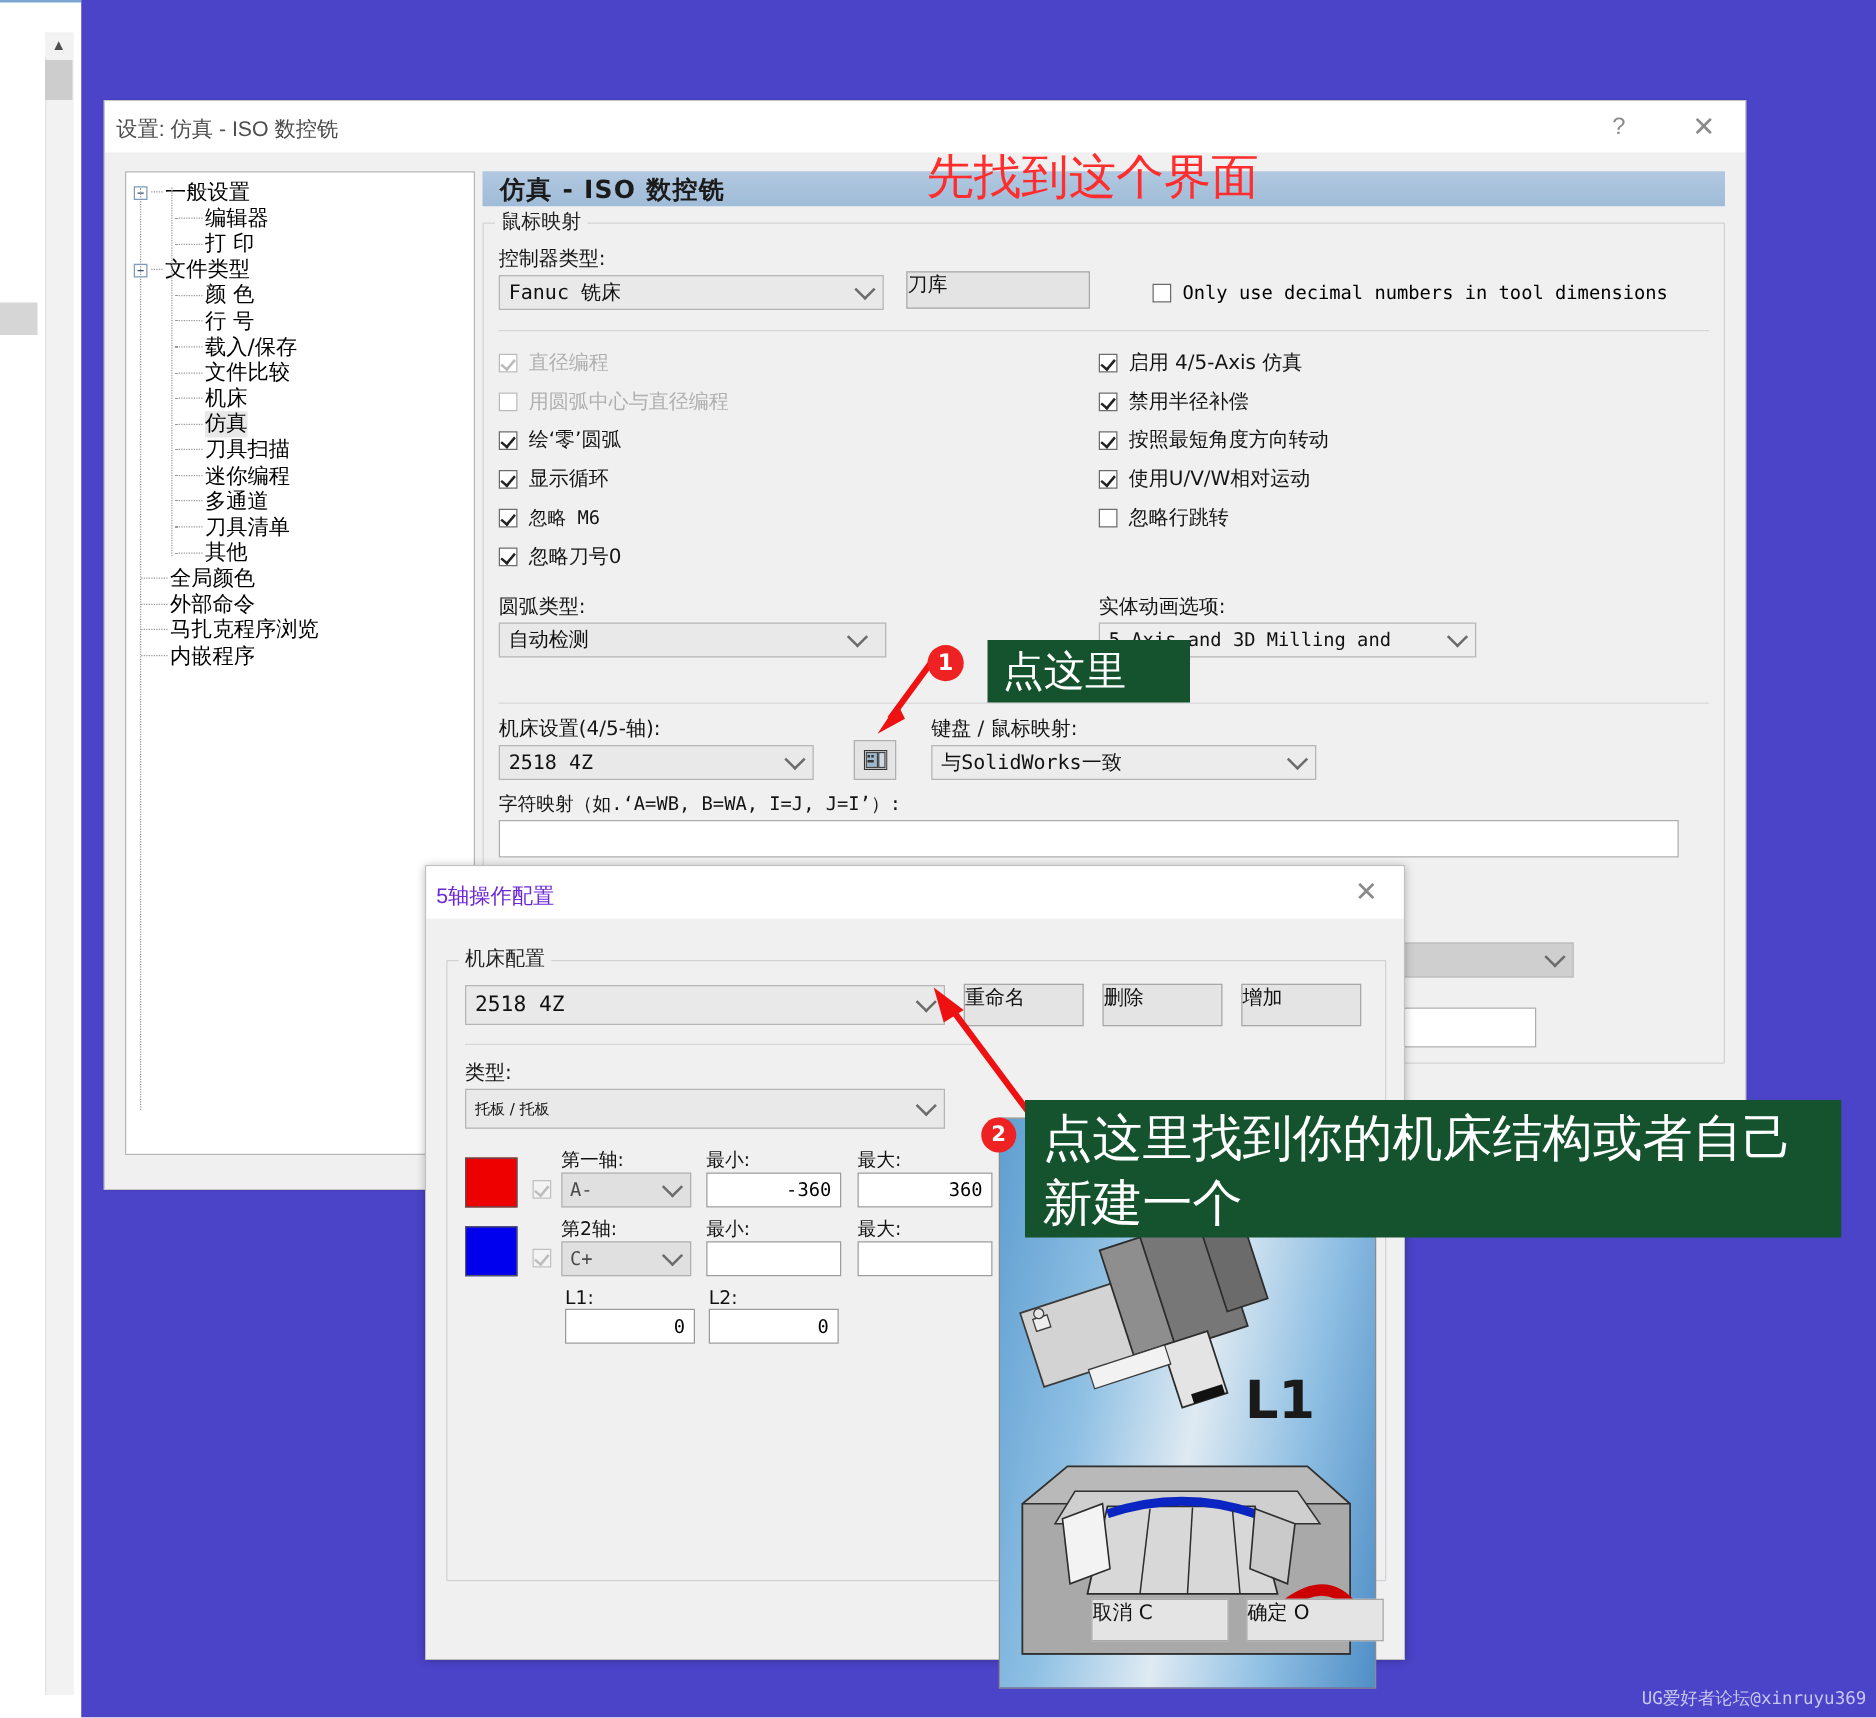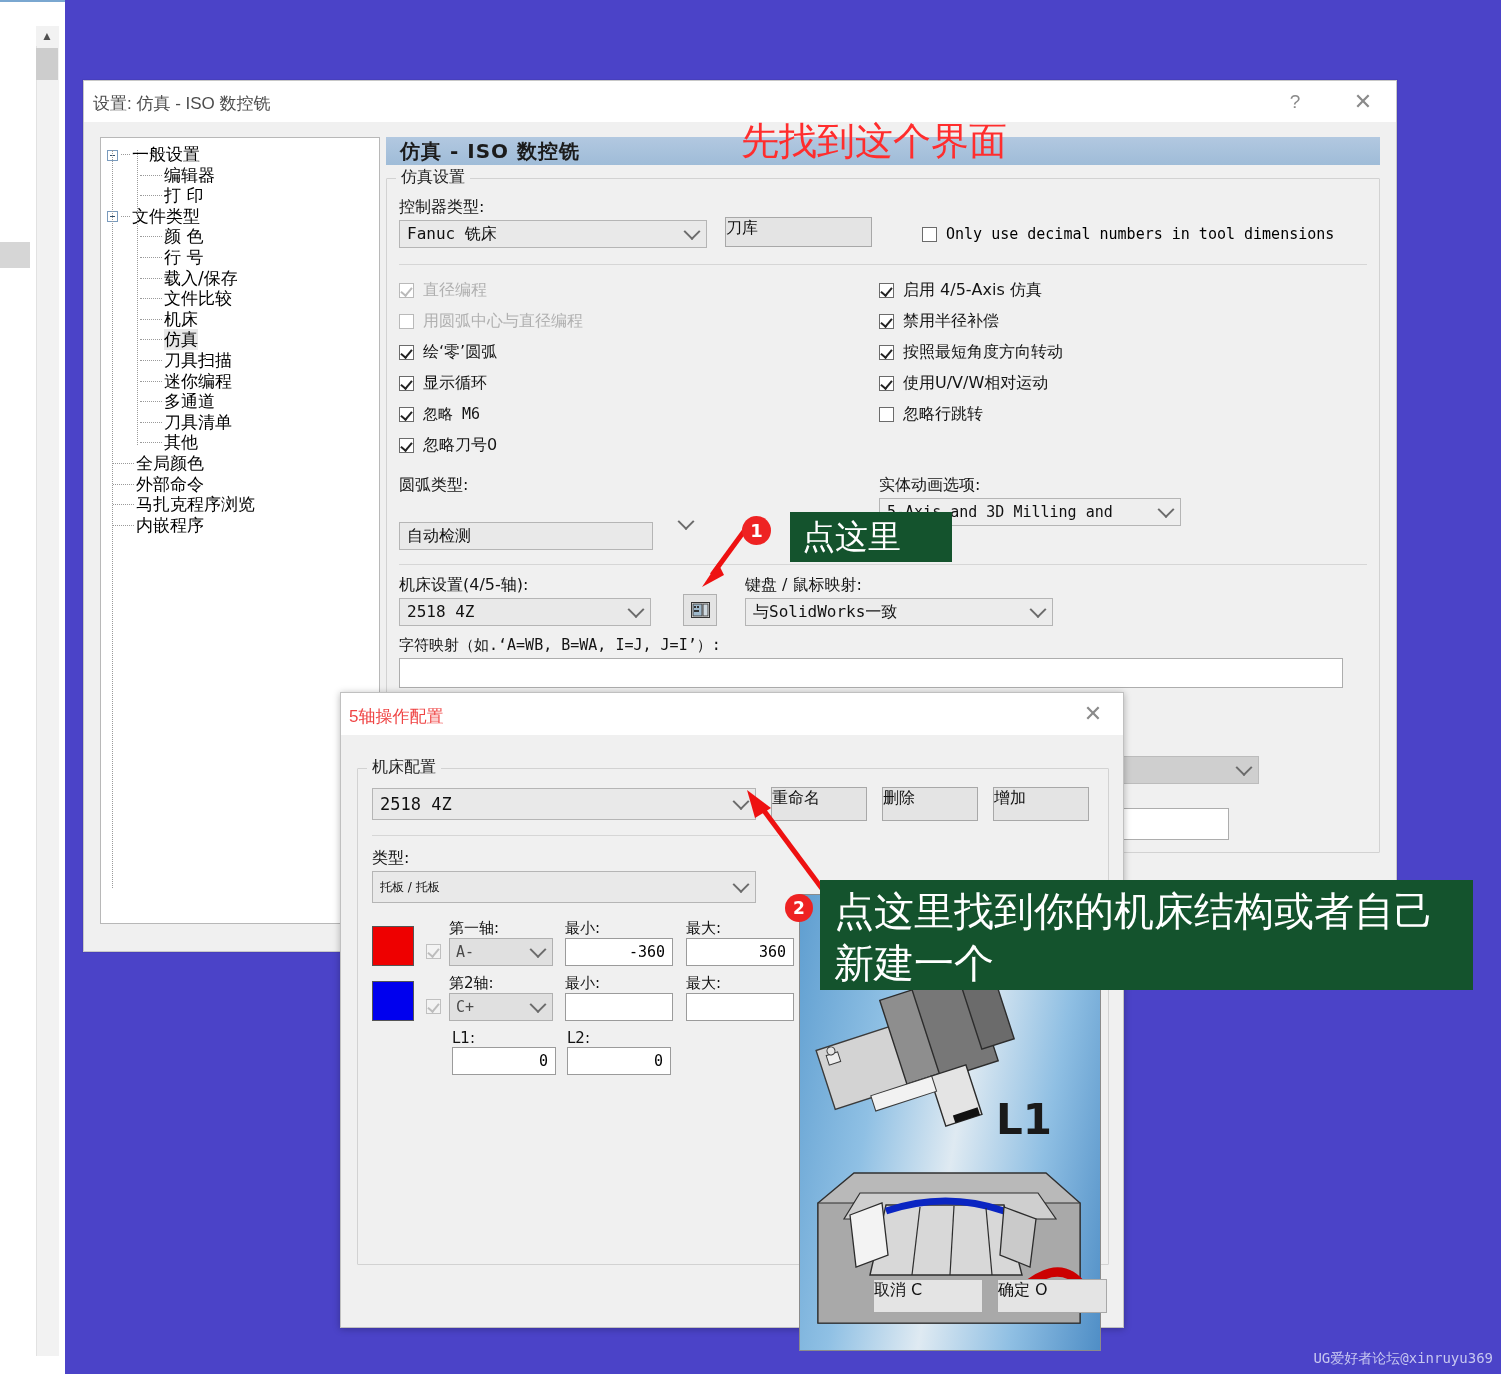--- a/index.html
+++ b/index.html
@@ -158,21 +158,21 @@
   
   #dlg5{
     position:absolute;left:340px;top:692px;width:782px;height:634px;
     background:#f0f0f0;border:1px solid #c0c0c0;
     box-shadow:0 1px 7px rgba(0,0,0,.28);
   }
   #dlg5-title{
     height:42px;background:#ffffff;position:relative;
   }
   #dlg5-title-text{
-    position:absolute;left:8px;top:12px;font-size:17px;color:#ef4444;
+    position:absolute;left:8px;top:12px;font-size:17px;color:#6d28d9;
   }
   #dlg5-close{
     position:absolute;right:8px;top:0;width:44px;height:42px;
     display:flex;align-items:center;justify-content:center;font-size:22px;color:#8a8a8a;
   }
   #dlg5-body{position:absolute;left:0;top:42px;right:0;bottom:0;background:#f0f0f0;}
   .axis-color{width:40px;height:38px;border:1px solid #555;flex:none;}
   .smallcombo{
     -webkit-appearance:none;appearance:none;background:#e0e0e0;border:1px solid #b0b0b0;
     height:28px;box-sizing:border-box;padding:0 24px 0 6px;font-size:15px;
@@ -271,21 +271,21 @@
           <div class="vline" style="left: 11px; top: 12px; height: 738px;"></div>
           <div class="vline" style="left: 36px; top: 12px; height: 295px;"></div>
         </div>
     </div>
 
     <div id="right-pane">
 
       <div id="pane-header">仿真 - ISO 数控铣</div>
 
       <div class="group">
-        <div class="group-legend">仿真设置</div>
+        <div class="group-legend">鼠标映射</div>
 
         <div style="display:flex;align-items:flex-end;gap:18px;">
           <div style="width:308px;">
             <div class="fieldlabel">控制器类型:</div>
             <div class="combo-wrap" style="width:308px;">
               <div class="combo" style="width:308px;">Fanuc 铣床</div>
               <span class="combo-arrow"></span>
             </div>
           </div>
           <div class="btn" style="width:145px;margin-bottom:1px;">刀库</div>
@@ -345,21 +345,21 @@
                 <span class="chk"></span>
                 <span class="chk-lbl">忽略行跳转</span>
               </div>
             </div>
         </div>
 
         <div style="display:flex;margin-top:14px;">
           <div style="width:480px;">
             <div class="fieldlabel">圆弧类型:</div>
             <div class="combo-wrap" style="width:302px;">
-              <div class="combo" style="width:254px;font-family:'DejaVu Sans','Liberation Sans',sans-serif;margin-top:24px;">自动检测</div>
+              <div class="combo" style="width:310px;font-family:'DejaVu Sans','Liberation Sans',sans-serif;">自动检测</div>
               <span class="combo-arrow"></span>
             </div>
           </div>
           <div style="width:480px;">
             <div class="fieldlabel">实体动画选项:</div>
             <div class="combo-wrap" style="width:302px;">
               <div class="combo" style="width:302px;font-size:15px;background:#eee;">5-Axis and 3D Milling and turn</div>
               <span class="combo-arrow"></span>
             </div>
           </div>

